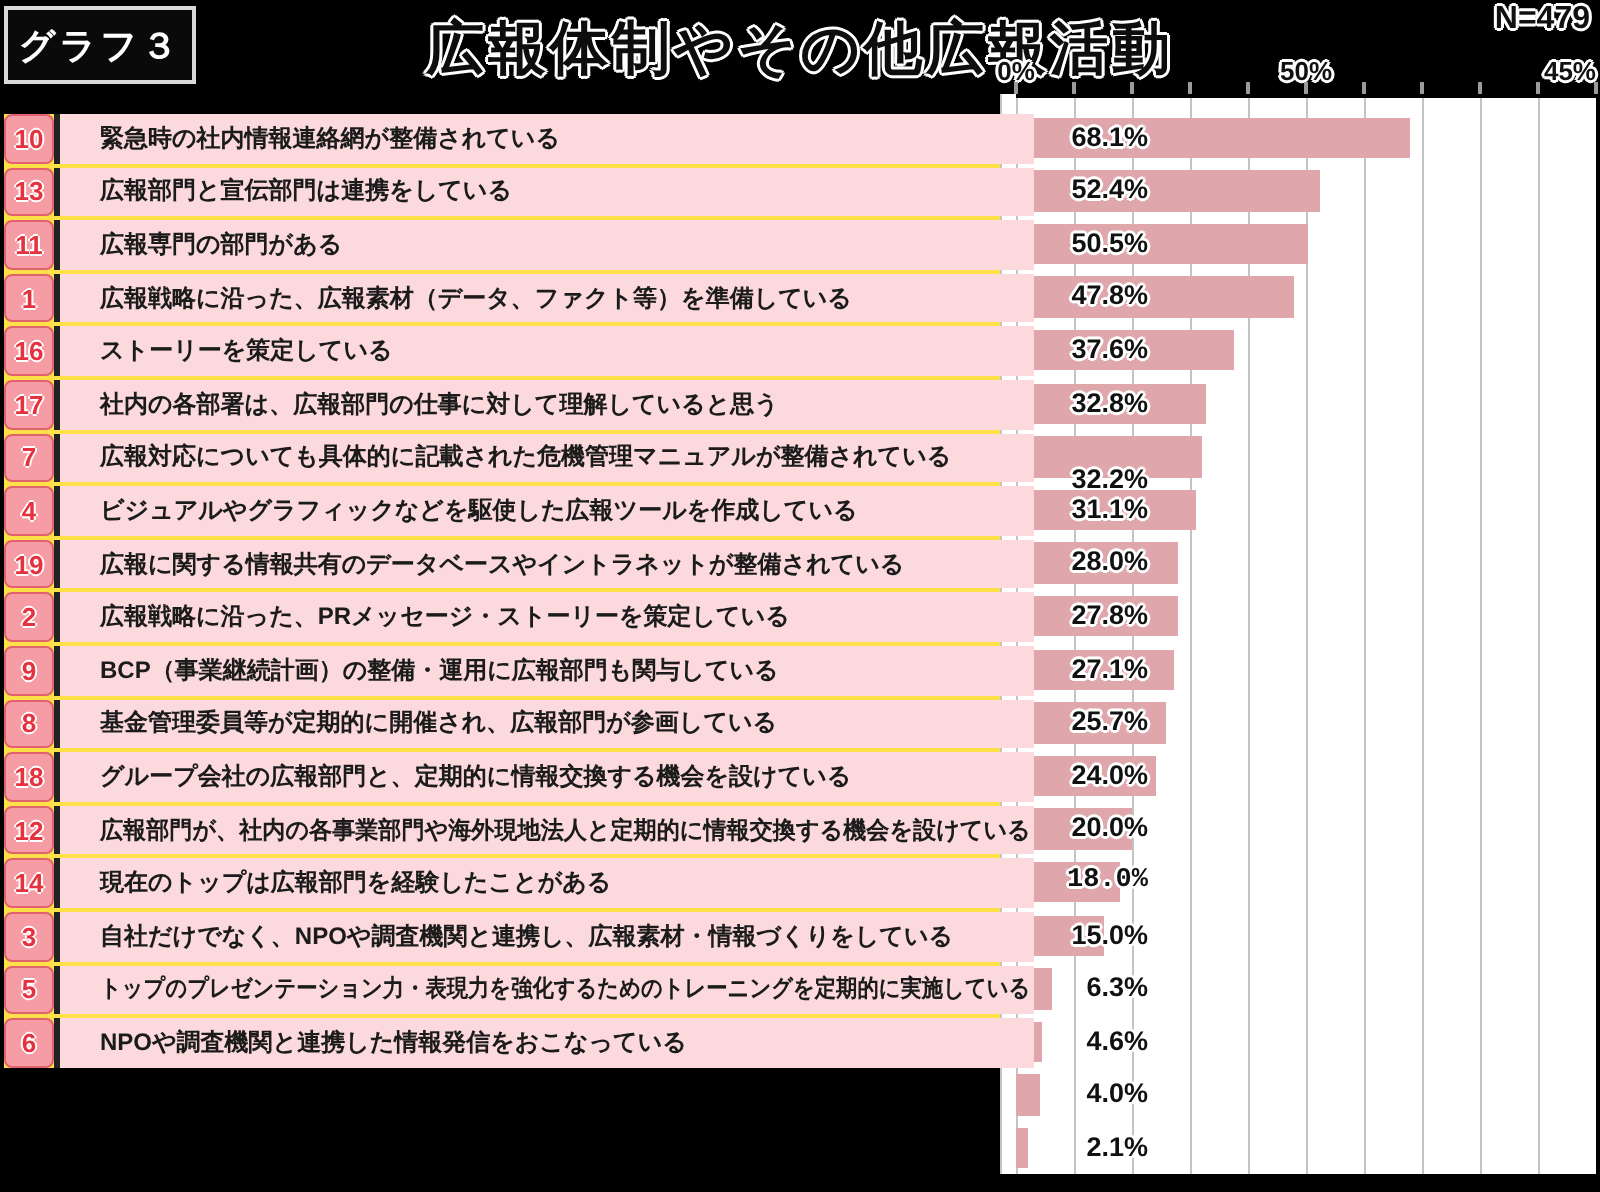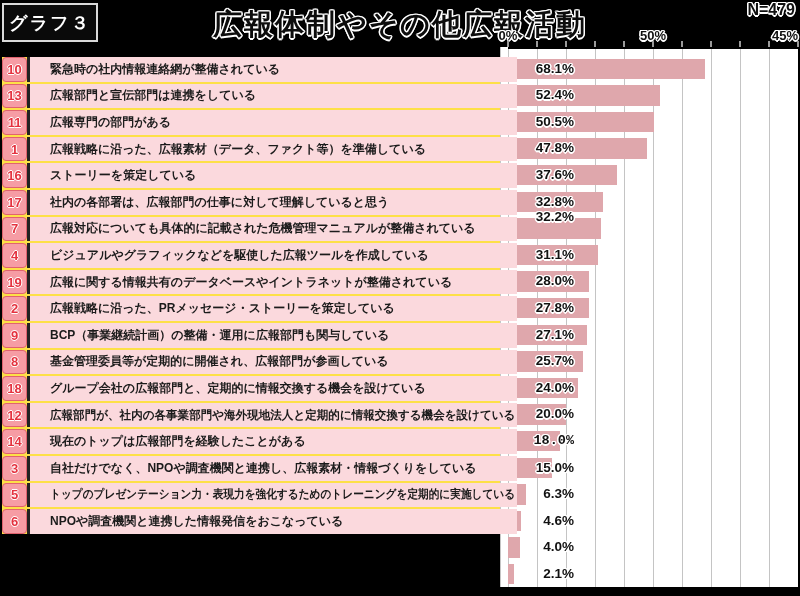--- a/index.html
+++ b/index.html
@@ -93,21 +93,21 @@
         <div class="bar-value halo" style="top: 40.1px;">52.4%</div>
         <div class="bar" style="top: 64.7px; width: 146.45px;"></div>
         <div class="bar-value halo" style="top: 66.7px;">50.5%</div>
         <div class="bar" style="top: 91.3px; width: 138.62px;"></div>
         <div class="bar-value halo" style="top: 93.3px;">47.8%</div>
         <div class="bar" style="top: 117.9px; width: 109.04px;"></div>
         <div class="bar-value halo" style="top: 119.9px;">37.6%</div>
         <div class="bar" style="top: 144.5px; width: 95.12px;"></div>
         <div class="bar-value halo" style="top: 146.5px;">32.8%</div>
         <div class="bar" style="top: 171.1px; width: 93.38px;"></div>
-        <div class="bar-value halo" style="top: 162px;">32.2%</div>
+        <div class="bar-value halo" style="top: 185px;">32.2%</div>
         <div class="bar" style="top: 197.7px; width: 90.19px;"></div>
         <div class="bar-value halo" style="top: 199.7px;">31.1%</div>
         <div class="bar" style="top: 224.3px; width: 81.2px;"></div>
         <div class="bar-value halo" style="top: 226.3px;">28.0%</div>
         <div class="bar" style="top: 250.9px; width: 80.62px;"></div>
         <div class="bar-value halo" style="top: 252.9px;">27.8%</div>
         <div class="bar" style="top: 277.5px; width: 78.59px;"></div>
         <div class="bar-value halo" style="top: 279.5px;">27.1%</div>
         <div class="bar" style="top: 304.1px; width: 74.53px;"></div>
         <div class="bar-value halo" style="top: 306.1px;">25.7%</div>

